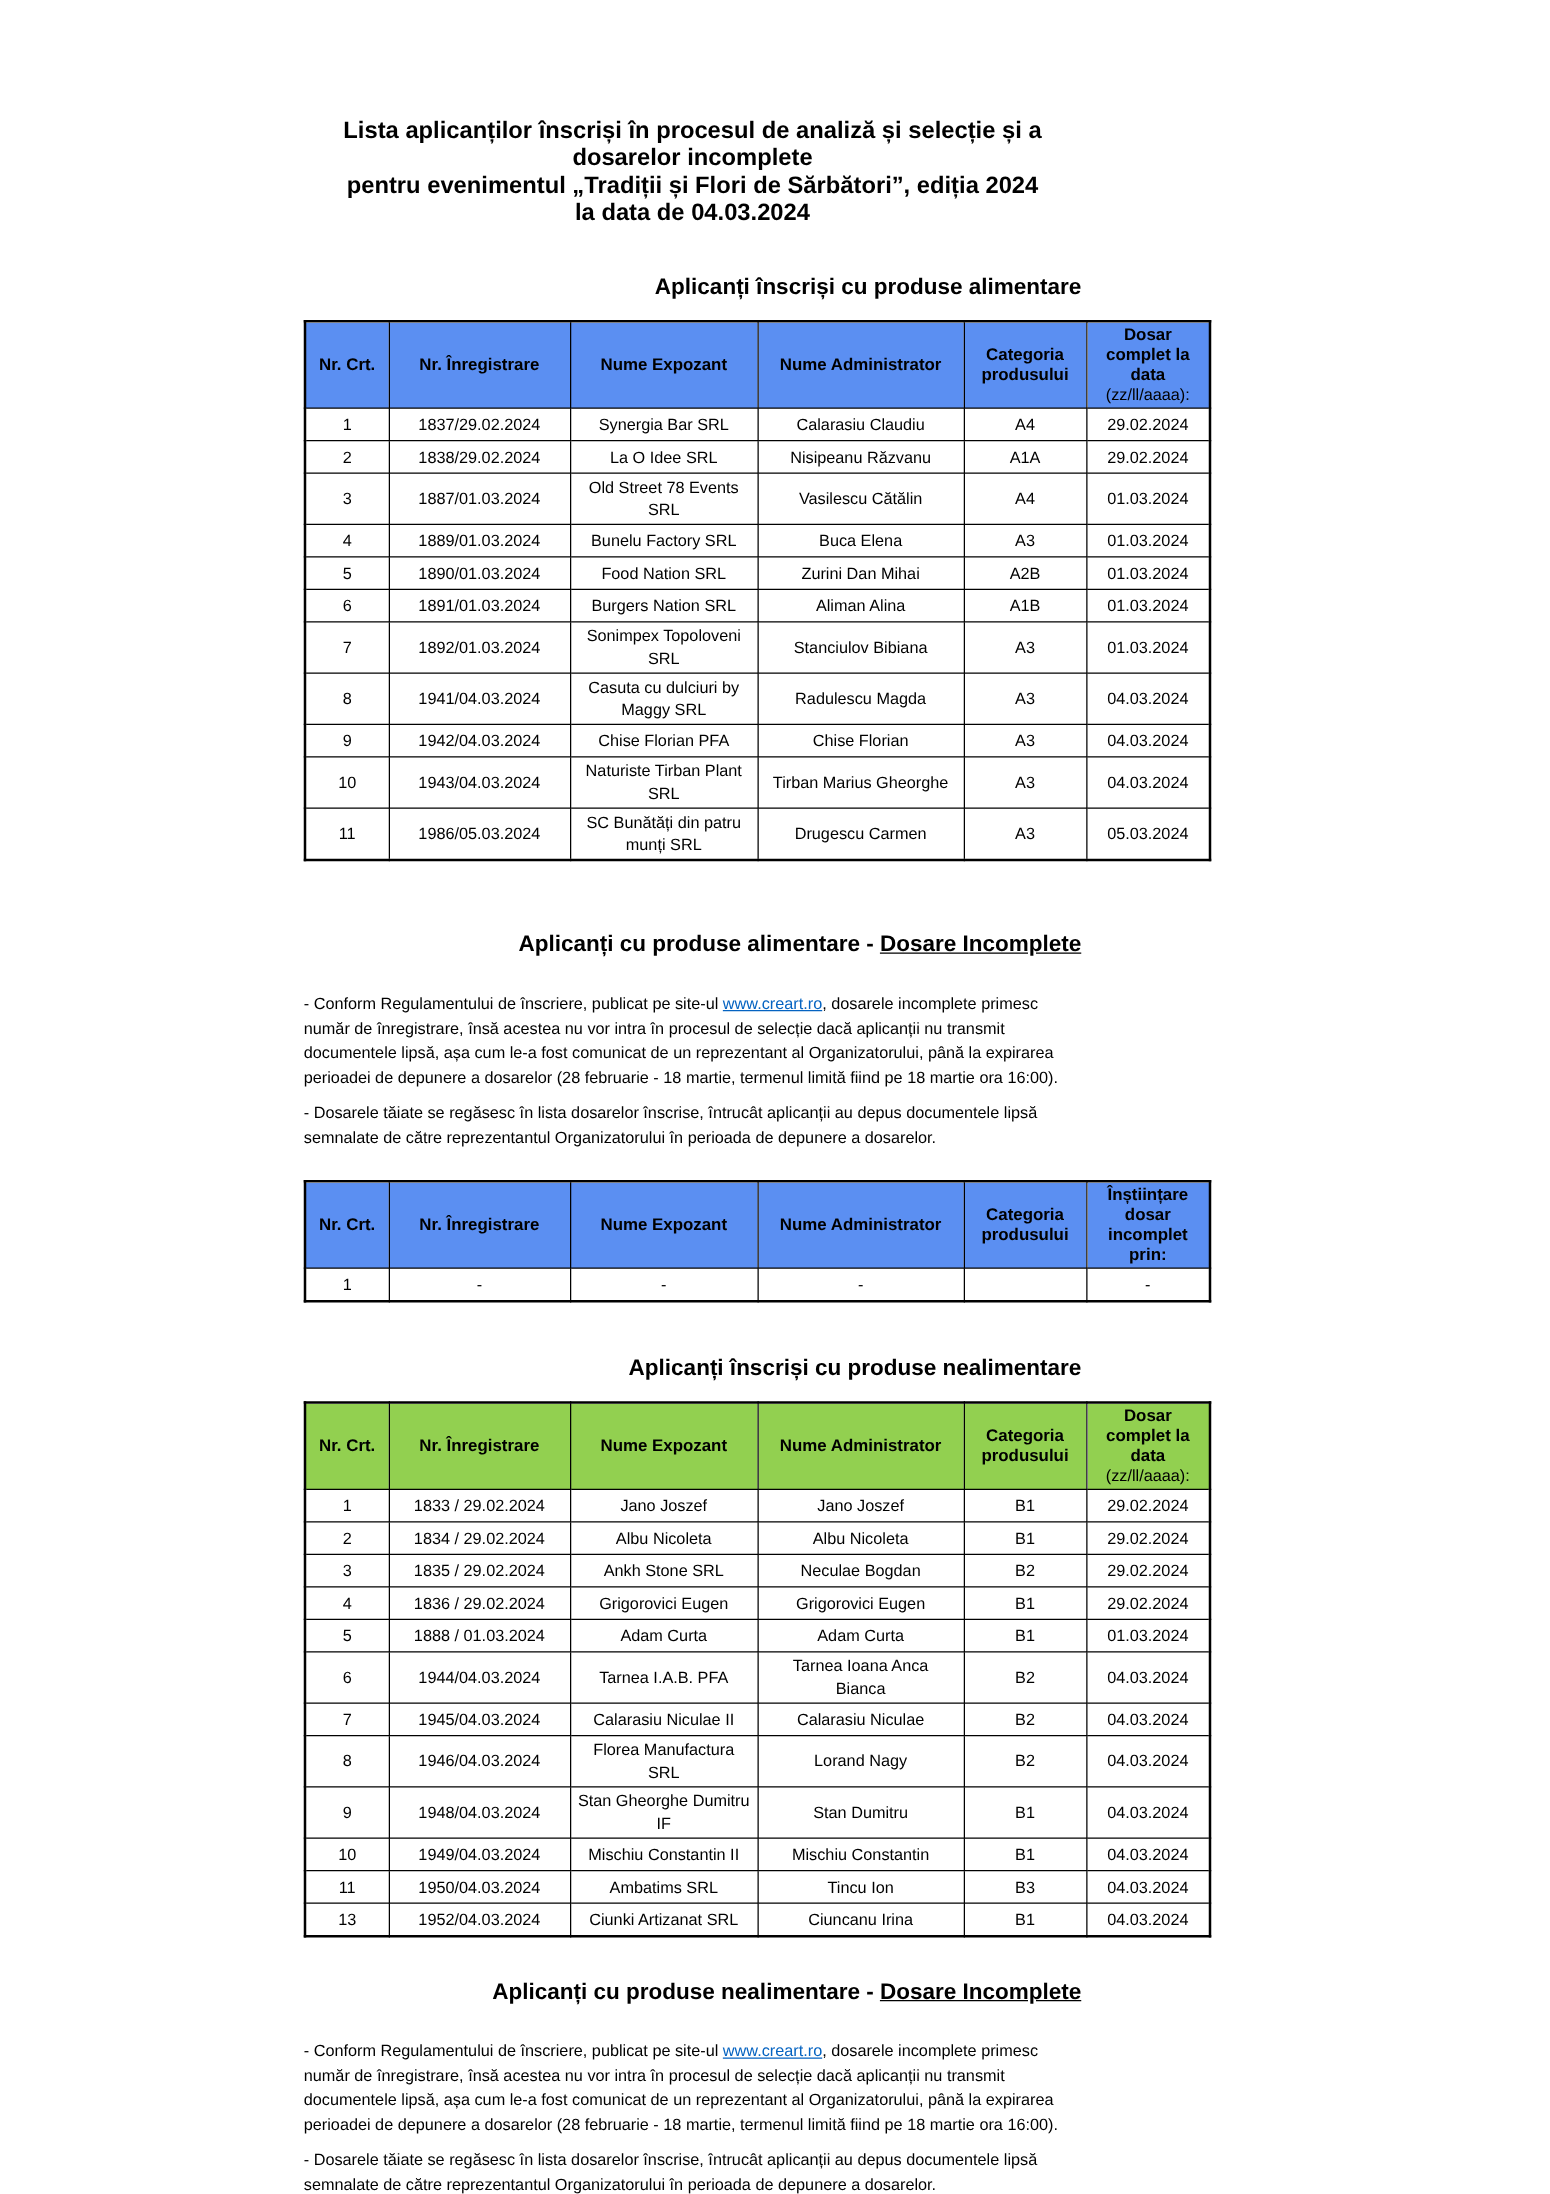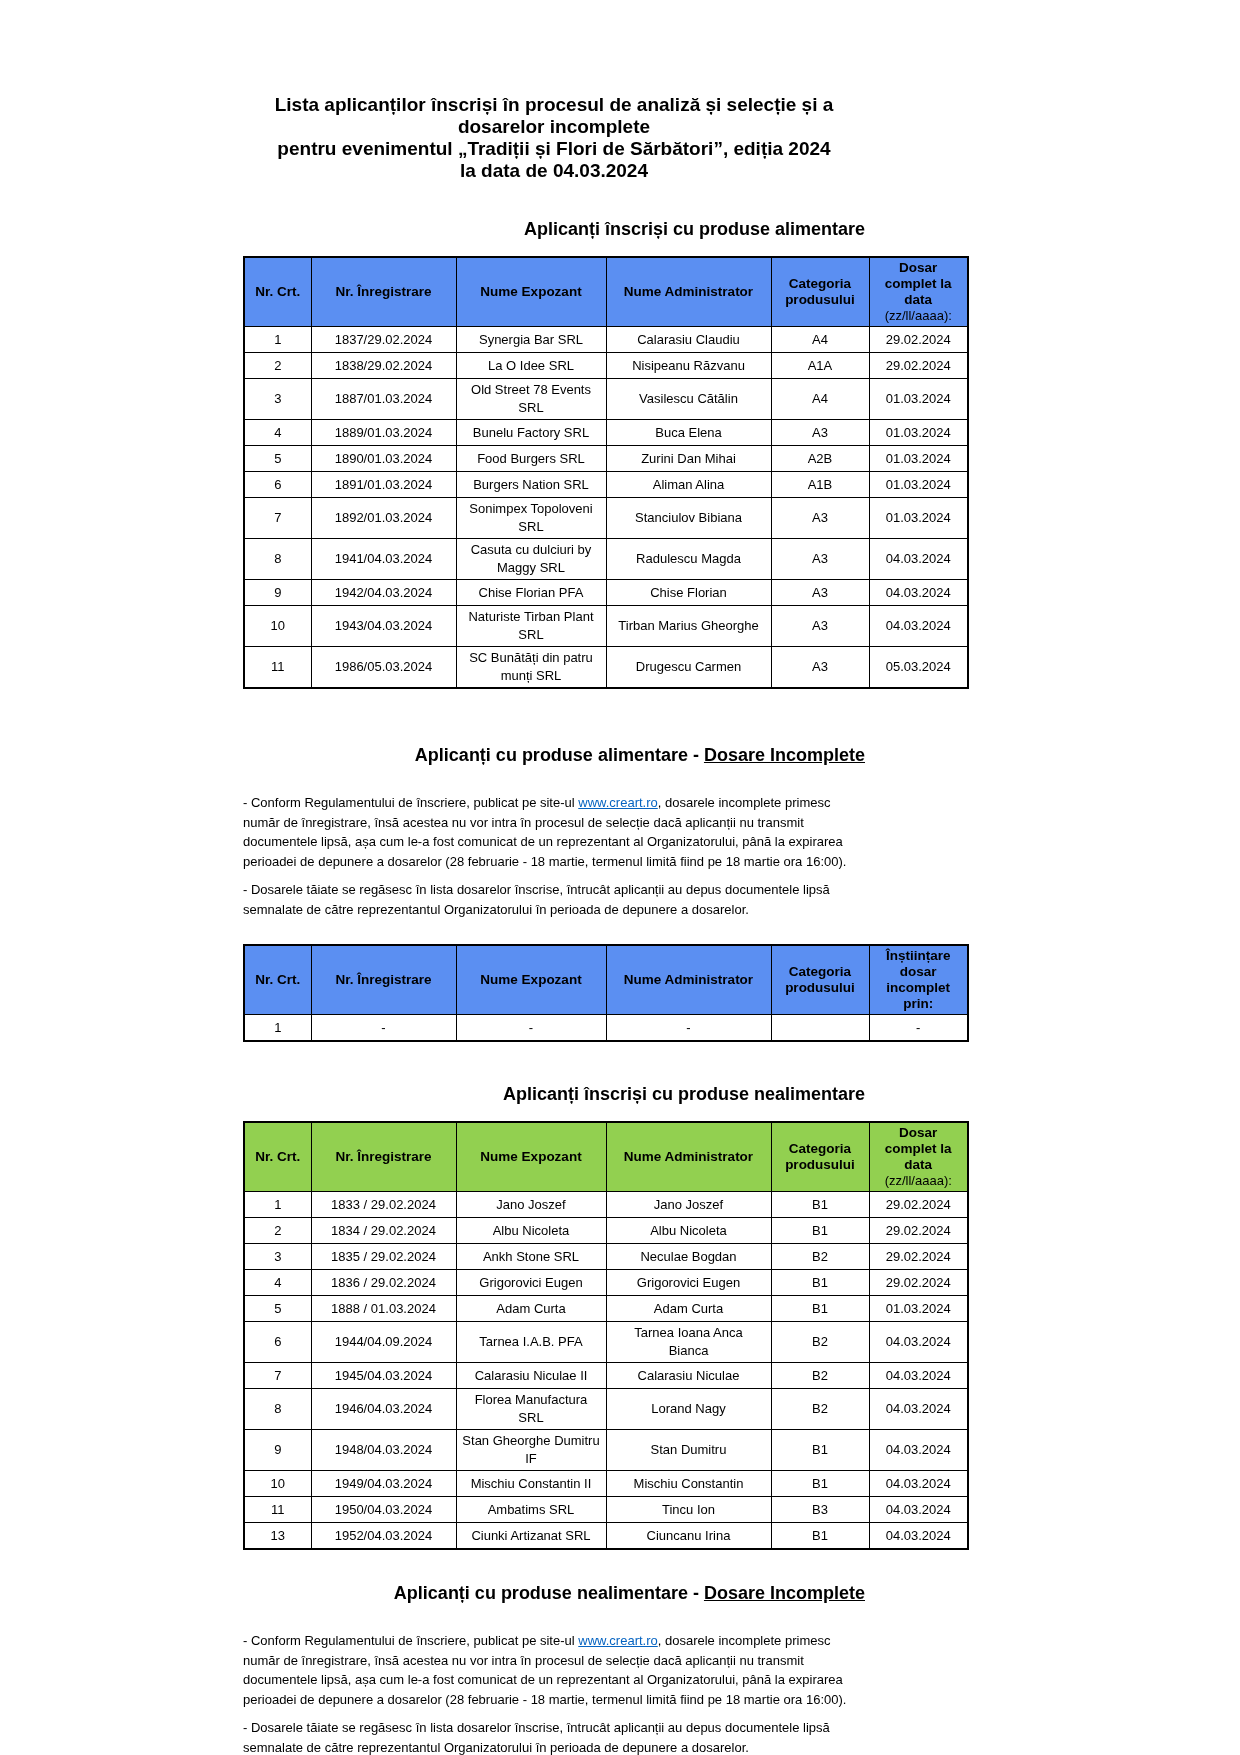--- a/index.html
+++ b/index.html
@@ -153,21 +153,21 @@
           <td>4</td>
           <td>1889/01.03.2024</td>
           <td>Bunelu Factory SRL</td>
           <td>Buca Elena</td>
           <td>A3</td>
           <td>01.03.2024</td>
         </tr>
         <tr>
           <td>5</td>
           <td>1890/01.03.2024</td>
-          <td>Food Burgers SRL</td>
+          <td>Food Nation SRL</td>
           <td>Zurini Dan Mihai</td>
           <td>A2B</td>
           <td>01.03.2024</td>
         </tr>
         <tr>
           <td>6</td>
           <td>1891/01.03.2024</td>
           <td>Burgers Nation SRL</td>
           <td>Aliman Alina</td>
           <td>A1B</td>
@@ -315,21 +315,21 @@
         <tr>
           <td>5</td>
           <td>1888 / 01.03.2024</td>
           <td>Adam Curta</td>
           <td>Adam Curta</td>
           <td>B1</td>
           <td>01.03.2024</td>
         </tr>
         <tr>
           <td>6</td>
-          <td>1944/04.09.2024</td>
+          <td>1944/04.03.2024</td>
           <td>Tarnea I.A.B. PFA</td>
           <td>Tarnea Ioana Anca
 Bianca</td>
           <td>B2</td>
           <td>04.03.2024</td>
         </tr>
         <tr>
           <td>7</td>
           <td>1945/04.03.2024</td>
           <td>Calarasiu Niculae II</td>

